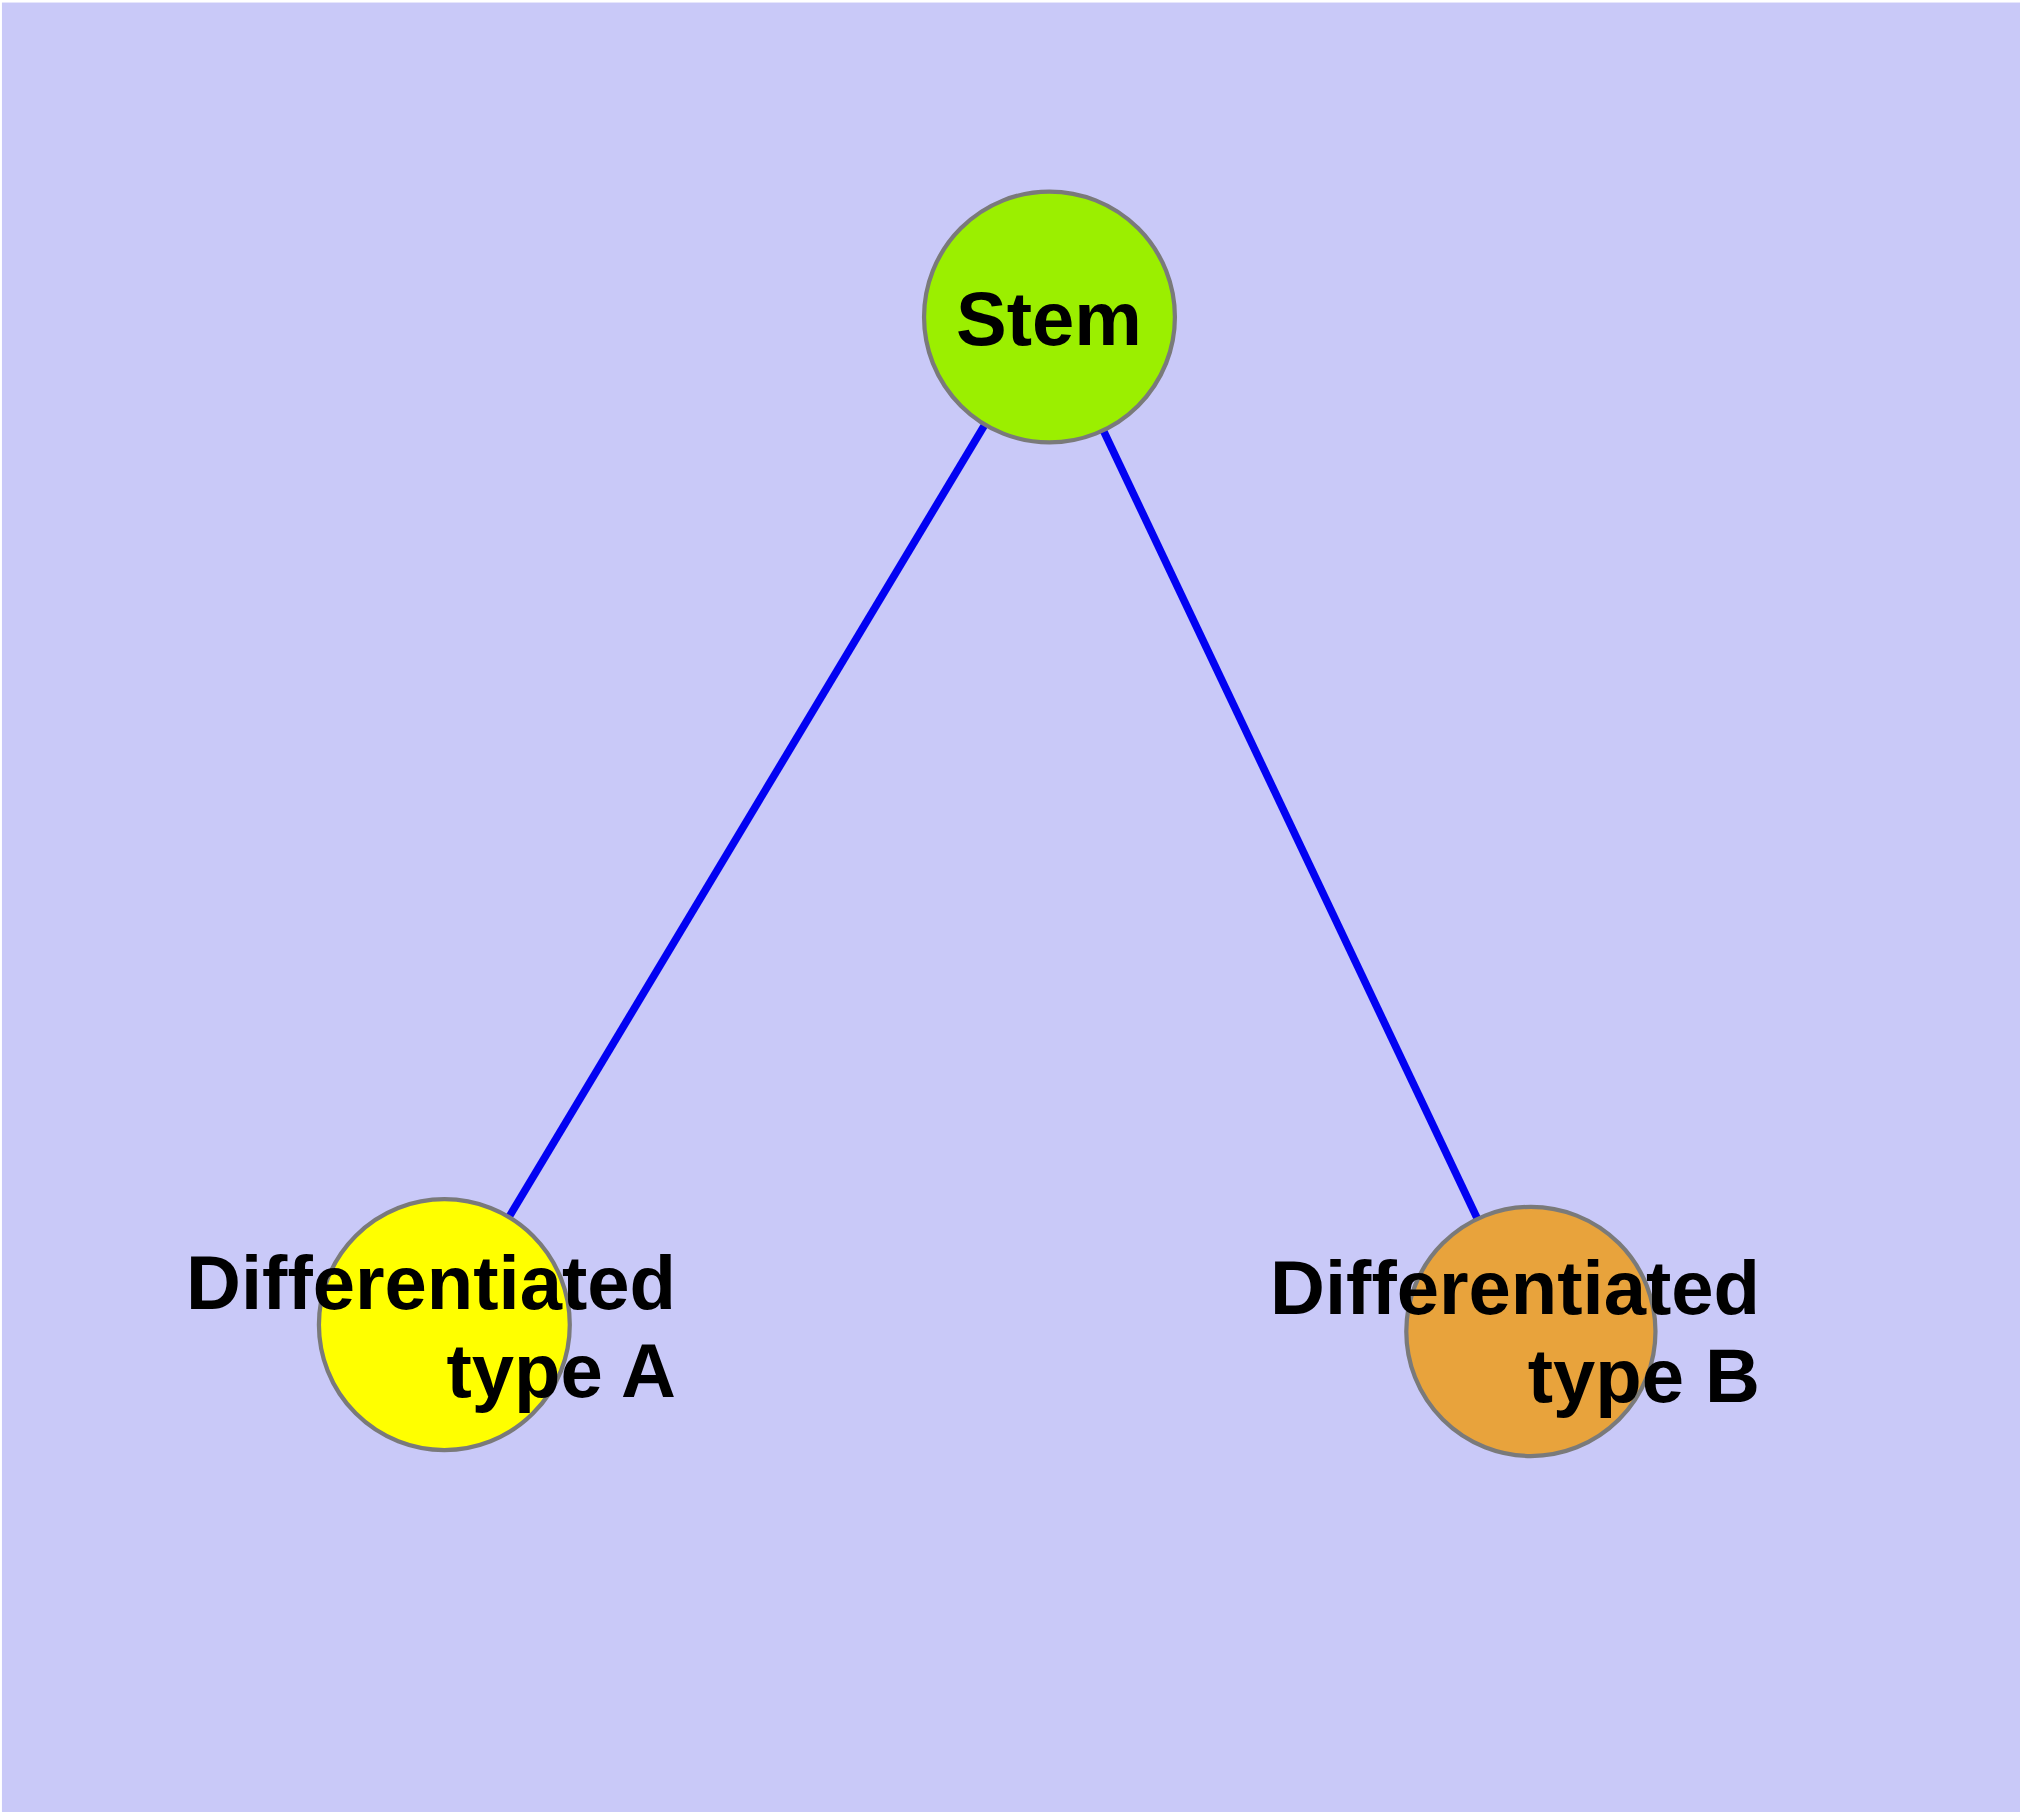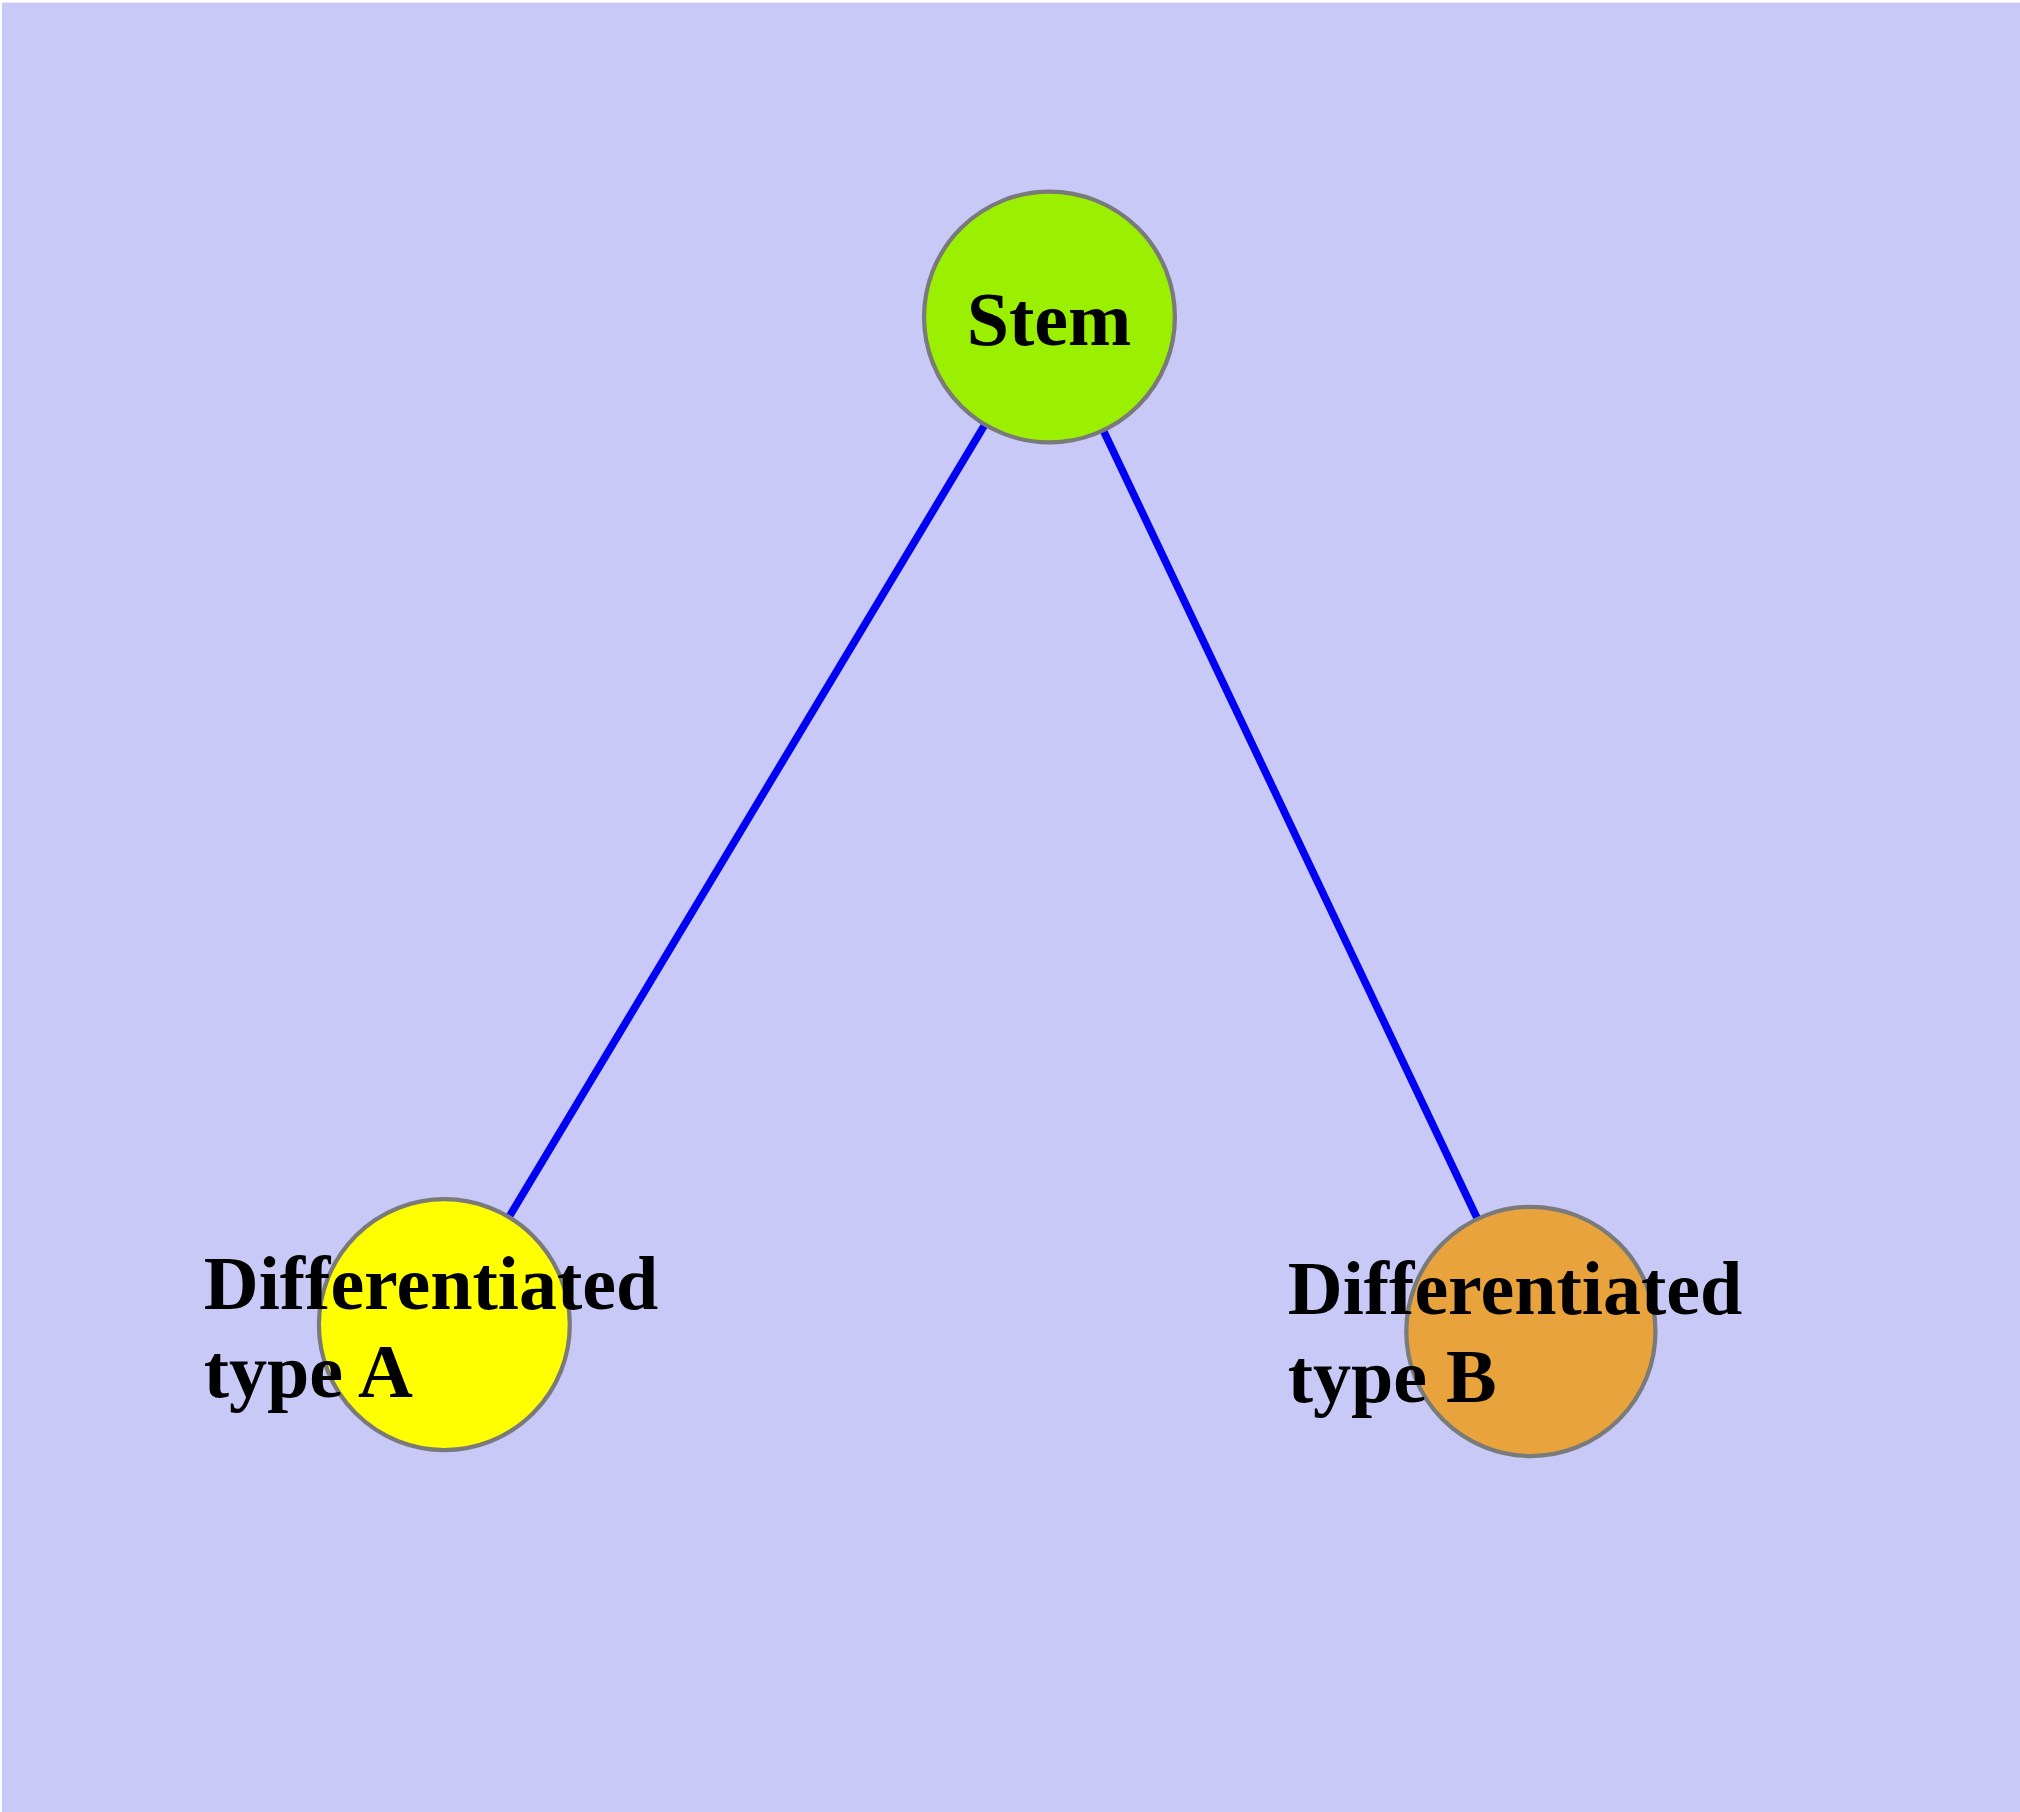--- a/index.html
+++ b/index.html
@@ -29,24 +29,23 @@
     stroke: #7a7a7a;
     stroke-width: 5;
   }
   .node-label {
     position: absolute;
     transform: translate(-50%, -50%);
     font-weight: bold;
     font-size: 76px;
     line-height: 1.16;
     color: #000000;
-    text-align: left;
+    text-align: right;
     white-space: pre-line;
     letter-spacing: 0px;
-    font-family: Liberation Serif, serif;
   }
 </style>
 </head>
 <body>
 
 <div id="canvas">
 
   <svg id="graph-svg" width="2021" height="1812" viewBox="0 0 2384 2138">
 
     <rect x="2" y="3" width="2382" height="2135" fill="#c9c9f8"></rect>

